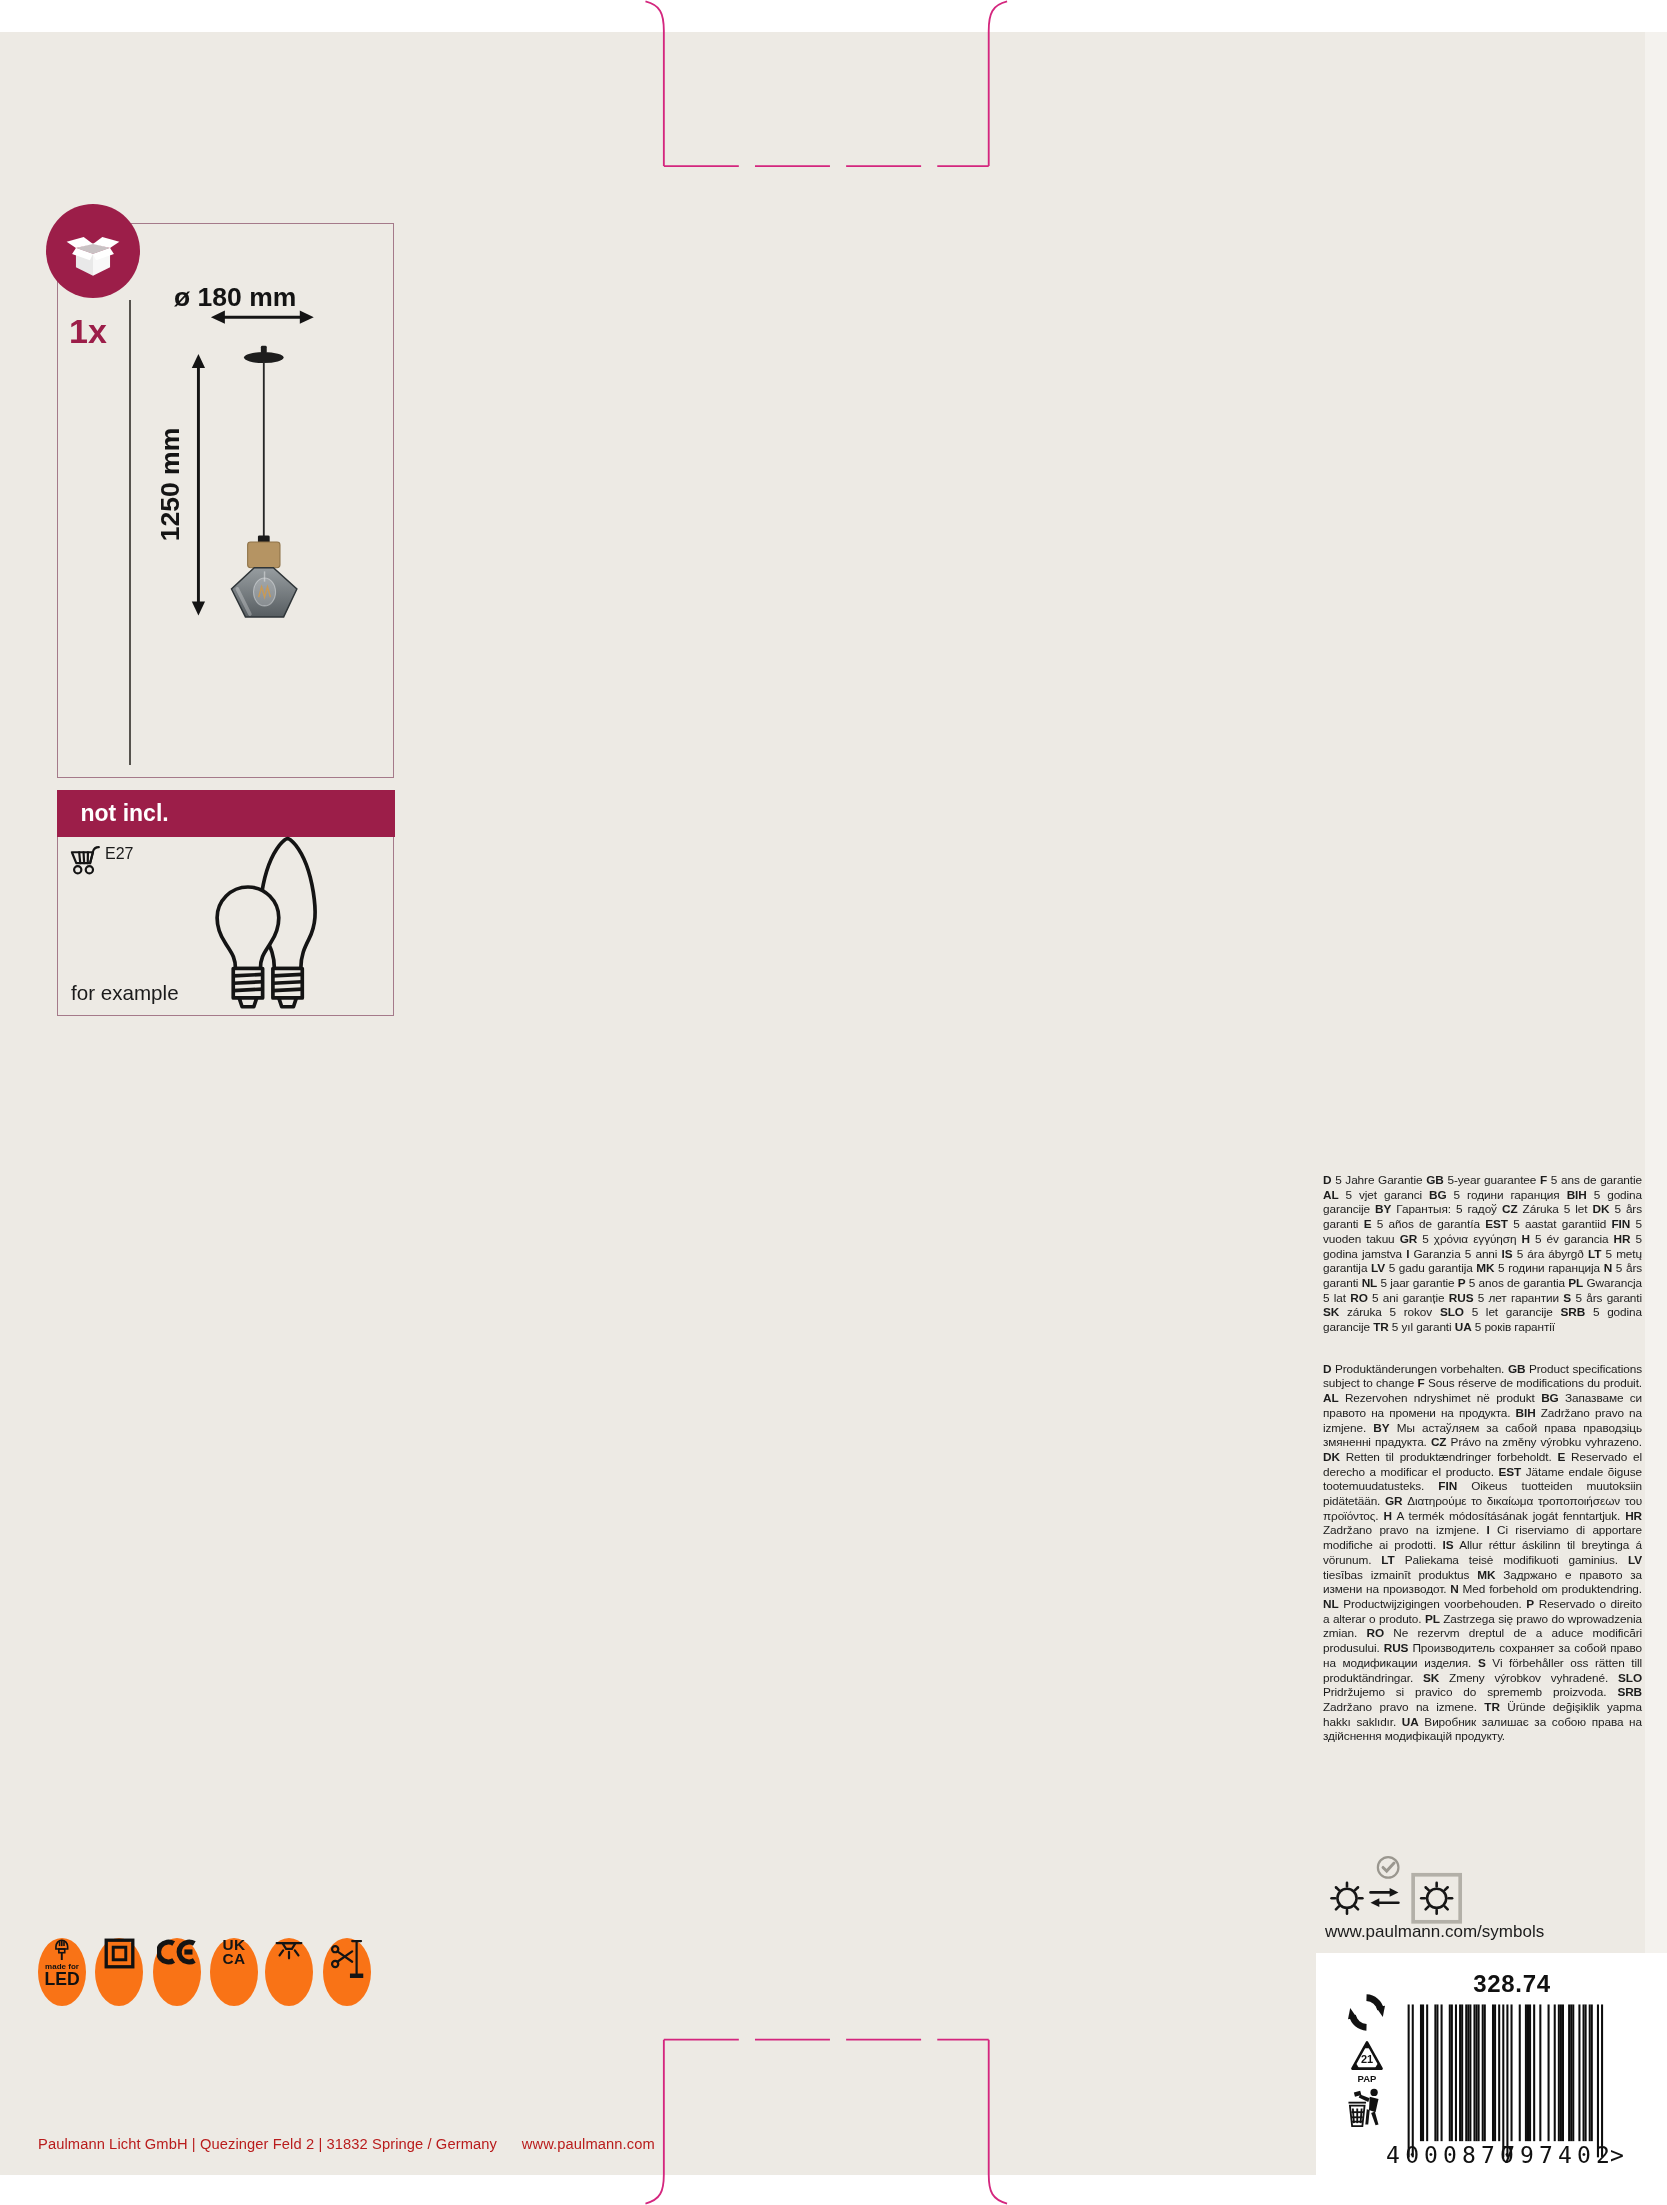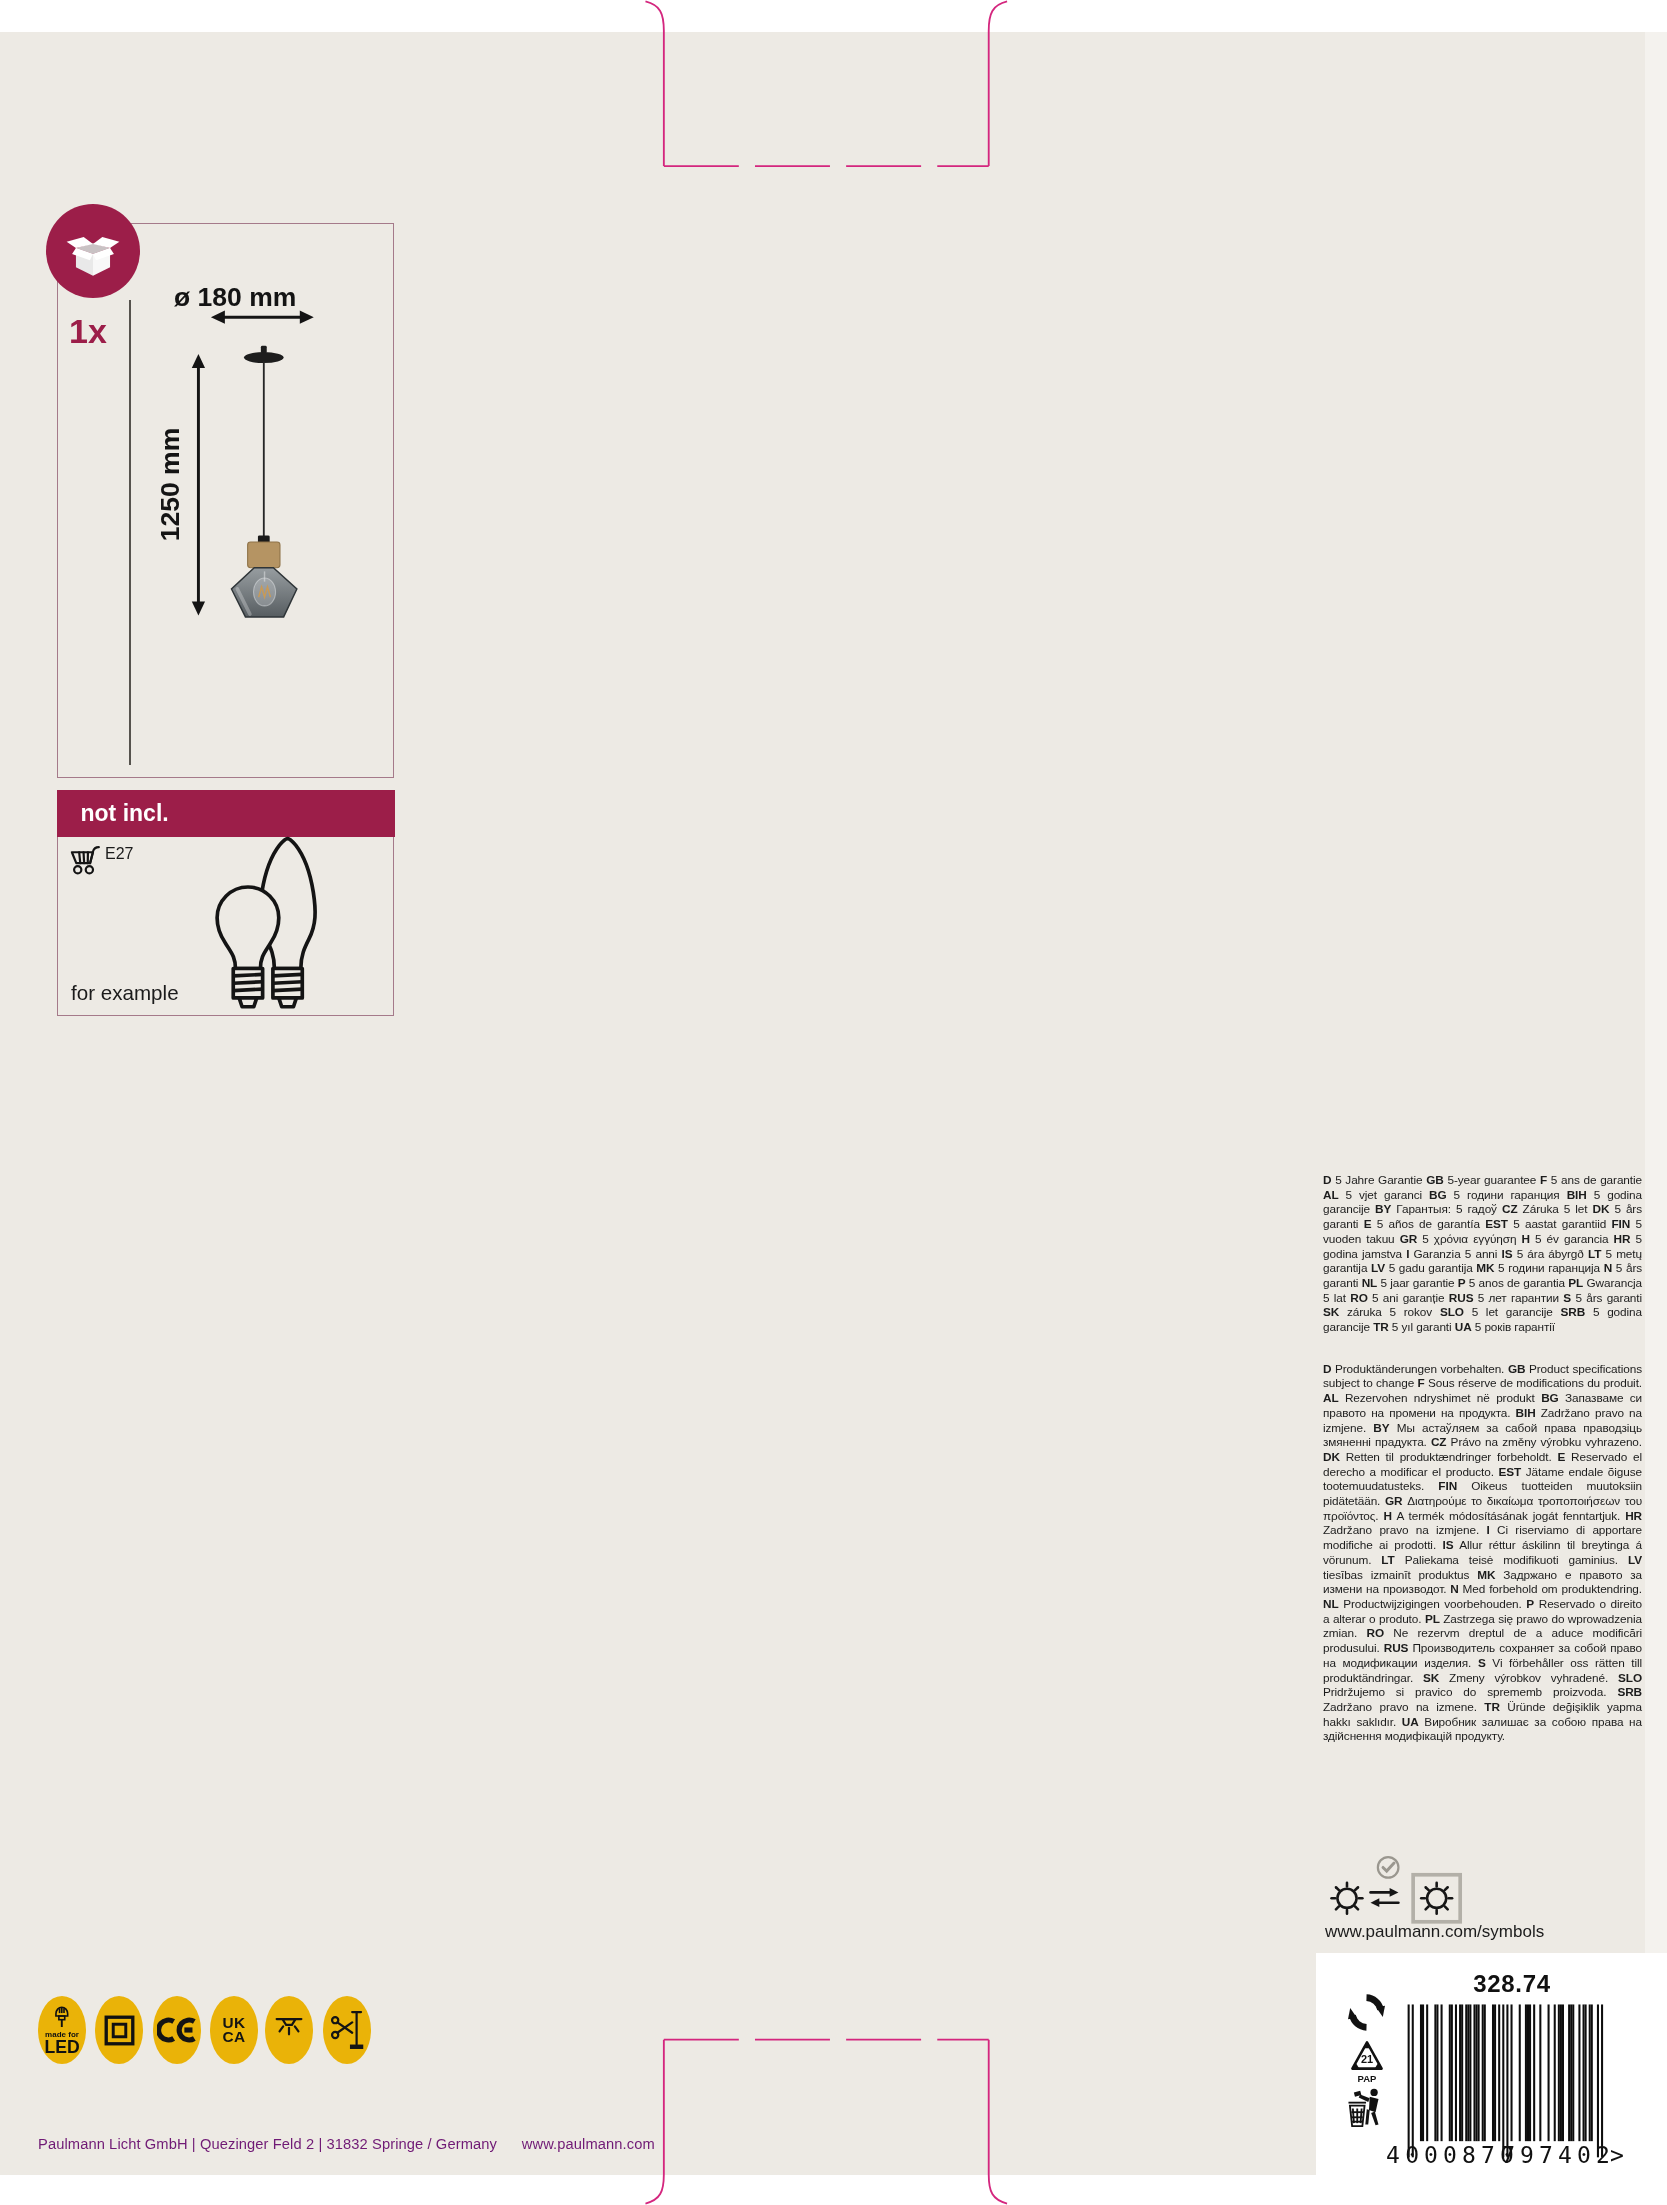--- a/index.html
+++ b/index.html
@@ -29,26 +29,26 @@
   .legal p + p{margin-top:27px;}
   .legal b{font-weight:700;}
   .symlink{position:absolute;left:1325px;top:1922px;font-size:17px;color:#1c1c1c;}
   
   .label-panel{position:absolute;left:1316px;top:1953px;width:352px;height:252px;background:#ffffff;}
   .artnum{position:absolute;left:1435px;top:1970px;width:154px;text-align:center;font-size:24px;
           font-weight:600;letter-spacing:0.7px;color:#111;}
   .ean-digit{position:absolute;top:2142px;font-size:23px;font-family:"DejaVu Sans Mono",monospace;color:#111;}
   .grp{letter-spacing:5.1px;transform:translateX(-50%);}
   
-  .fe{position:absolute;top:1996px;width:48px;height:68px;border-radius:50%;background:#eab308;
-      display:flex;flex-direction:column;align-items:center;justify-content:center;}
+  .fe{position:absolute;top:1938px;width:48px;height:68px;border-radius:50%;background:#f97316;
+      display:flex;flex-direction:column;align-items:center;}
   .mfl1{font-size:8px;font-weight:700;color:#111;margin-top:0.7px;}
   .mfl2{font-size:17.6px;font-weight:700;color:#111;line-height:16px;}
   .ukca{font-size:15.4px;font-weight:700;color:#141414;line-height:14px;text-align:center;letter-spacing:0.4px;}
-  .footer-line{position:absolute;left:38px;top:2136px;font-size:14.7px;font-weight:500;color:#701a75;letter-spacing:0.1px;text-align:right;}
+  .footer-line{position:absolute;left:38px;top:2136px;font-size:14.7px;font-weight:500;color:#b91c1c;letter-spacing:0.1px;text-align:right;}
   .footer-line .web{margin-left:20.6px;}
   svg{display:block;}
 </style>
 </head>
 <body>
 
 <div class="page">
   <div class="paper"></div>
   <div class="edge-light"></div>
 

